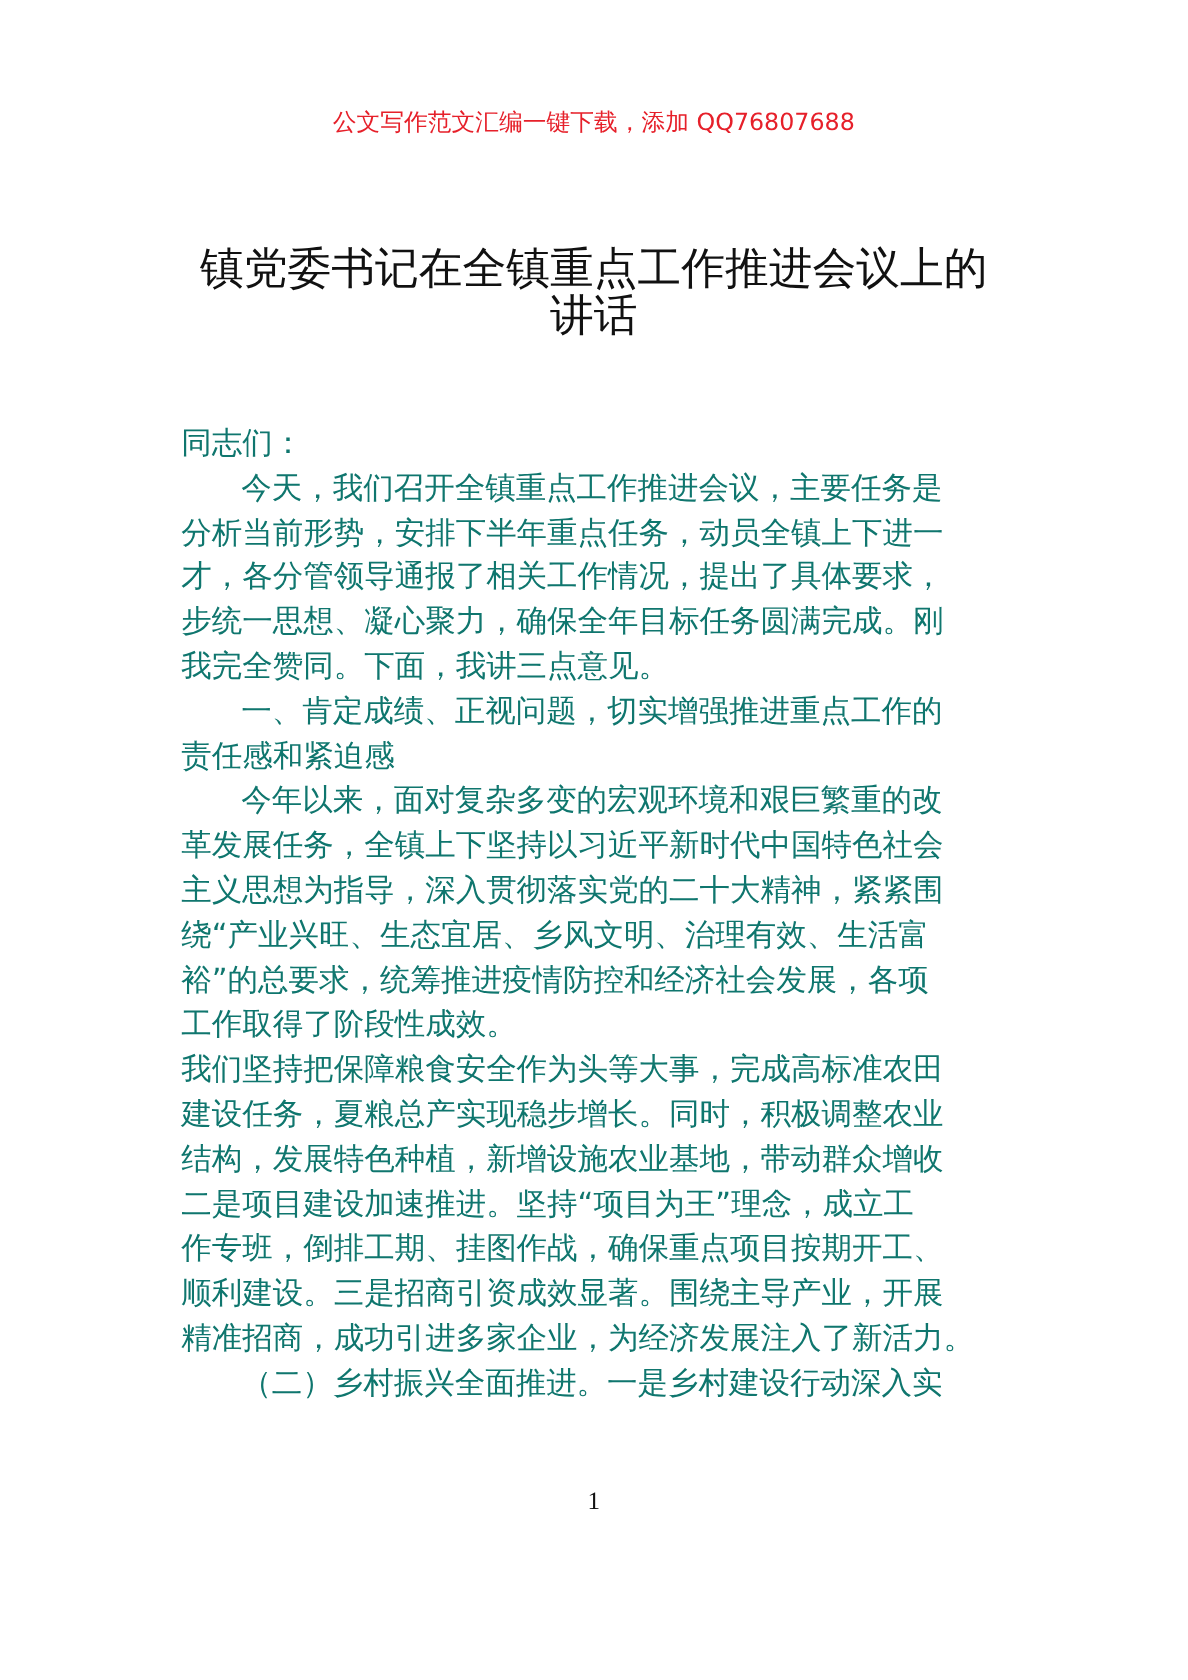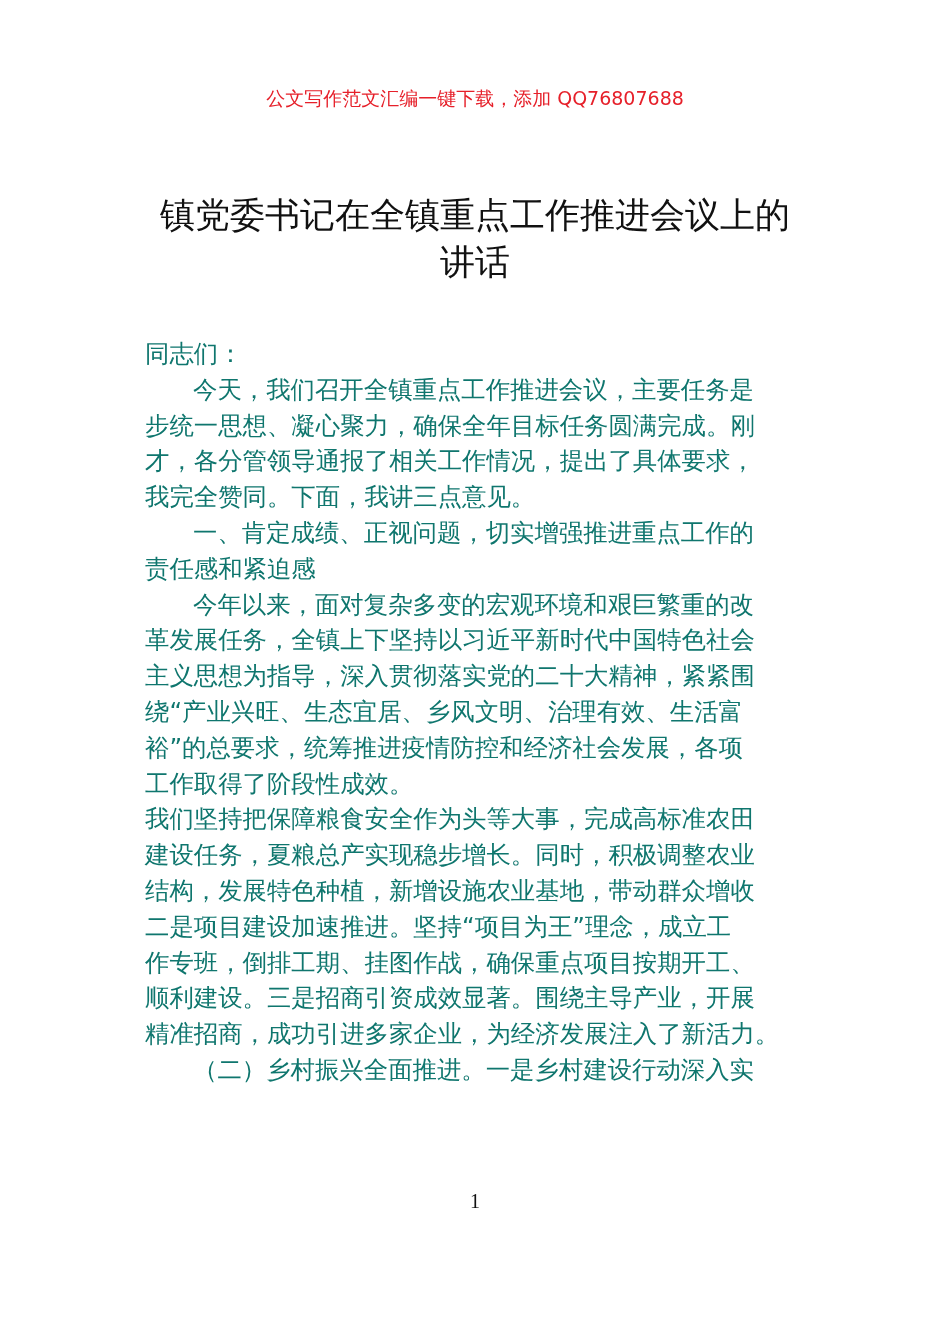--- a/index.html
+++ b/index.html
@@ -35,21 +35,21 @@
     .title {
       position: absolute;
       left: 0;
       width: 950px;
       text-align: center;
       font-size: 35px;
       color: #111111;
       line-height: 40px;
     }
     .title.l1 { top: 175px; margin-top: 20px; }
-    .title.l2 { top: 245px; font-family: Liberation Mono, monospace; }
+    .title.l2 { top: 233px; }
     .body-text {
       position: absolute;
       left: 145px;
       top: 336px;
       width: 665px;
       font-size: 24.4px;
       line-height: 35.8px;
       color: #0f766e;
     }
     .line {
@@ -74,22 +74,23 @@
 
 <div class="page">
   <div class="banner">公文写作范文汇编一键下载，添加 QQ76807688</div>
 
   <div class="title l1">镇党委书记在全镇重点工作推进会议上的</div>
   <div class="title l2">讲话</div>
 
   <div class="body-text">
     <span class="line">同志们：</span>
     <span class="line indent">今天，我们召开全镇重点工作推进会议，主要任务是</span>
+    <span class="line">分析当前形势，安排下半年重点任务，动员全镇上下进一</span>
+    <span class="line">才，各分管领导通报了相关工作情况，提出了具体要求，</span>
     <span class="line">步统一思想、凝心聚力，确保全年目标任务圆满完成。刚</span>
-    <span class="line">才，各分管领导通报了相关工作情况，提出了具体要求，</span>
     <span class="line">我完全赞同。下面，我讲三点意见。</span>
     <span class="line indent">一、肯定成绩、正视问题，切实增强推进重点工作的</span>
     <span class="line">责任感和紧迫感</span>
     <span class="line indent">今年以来，面对复杂多变的宏观环境和艰巨繁重的改</span>
     <span class="line">革发展任务，全镇上下坚持以习近平新时代中国特色社会</span>
     <span class="line">主义思想为指导，深入贯彻落实党的二十大精神，紧紧围</span>
     <span class="line">绕“产业兴旺、生态宜居、乡风文明、治理有效、生活富</span>
     <span class="line">裕”的总要求，统筹推进疫情防控和经济社会发展，各项</span>
     <span class="line">工作取得了阶段性成效。</span>
     <span class="line">我们坚持把保障粮食安全作为头等大事，完成高标准农田</span>

